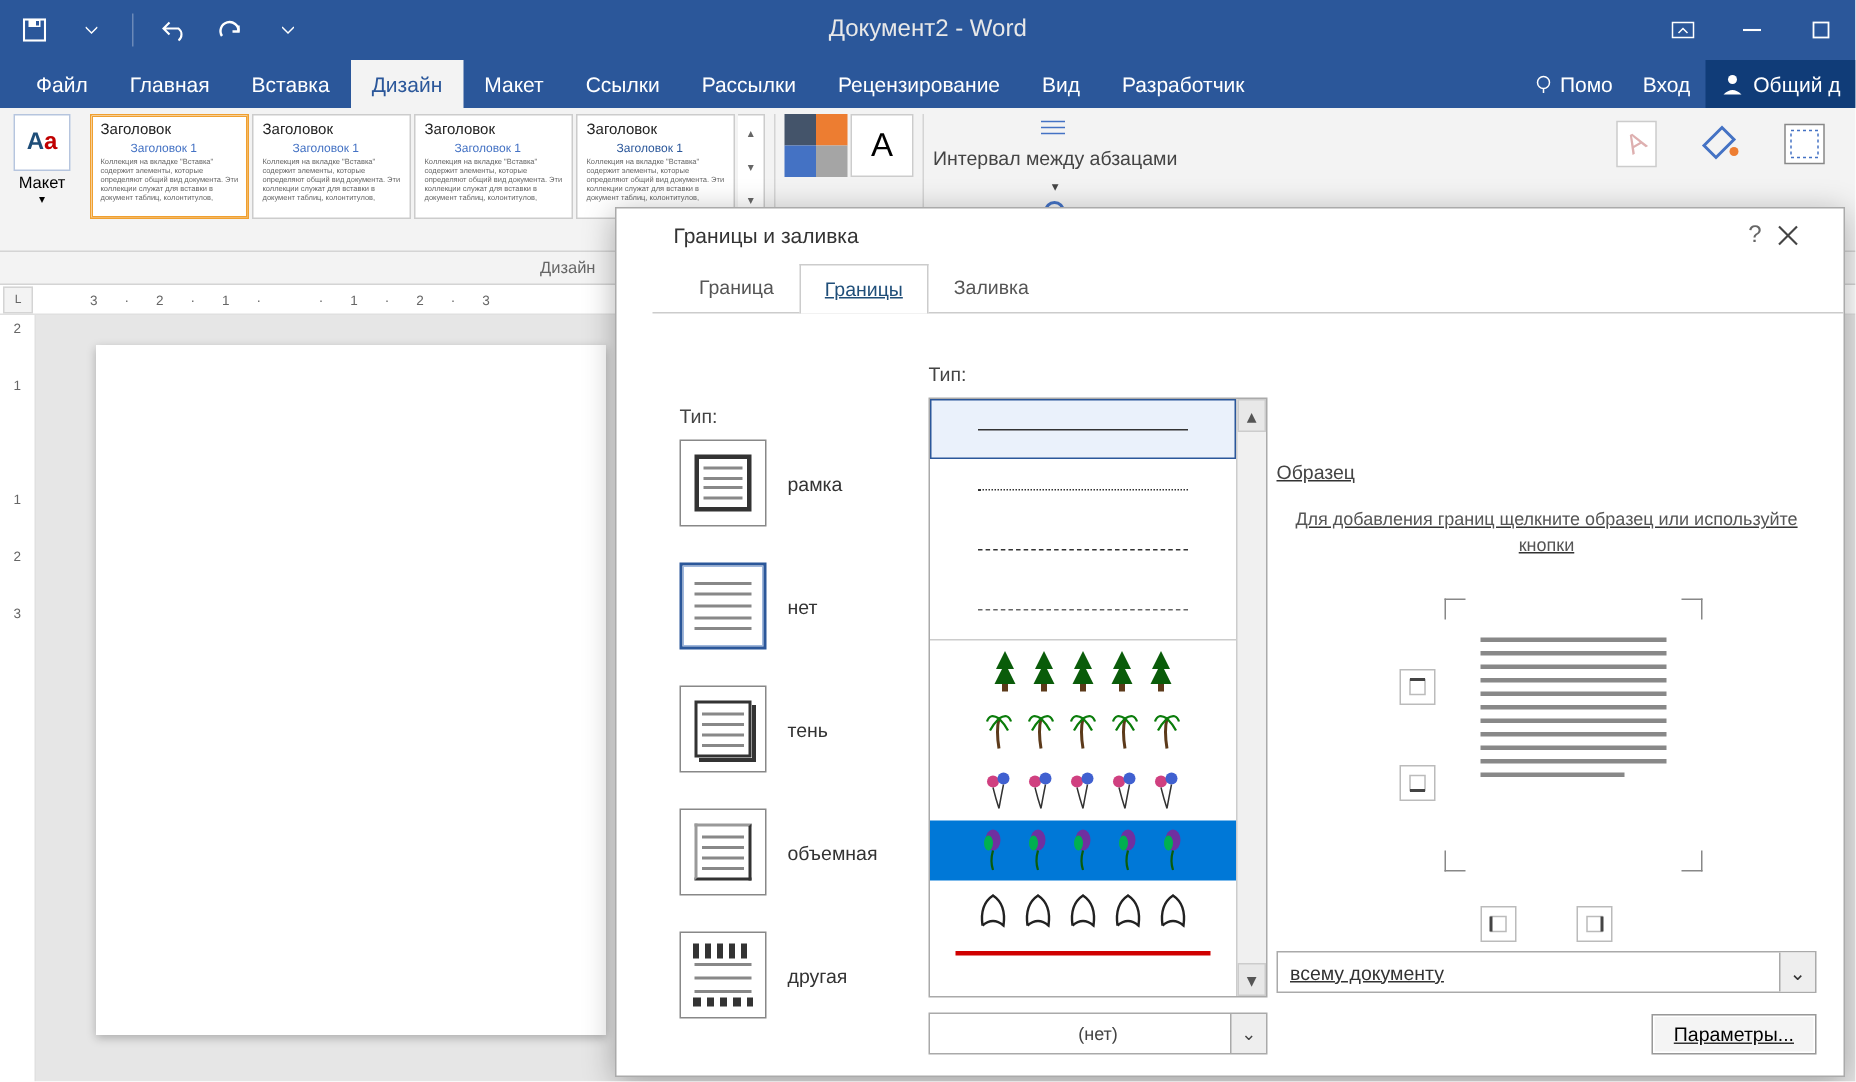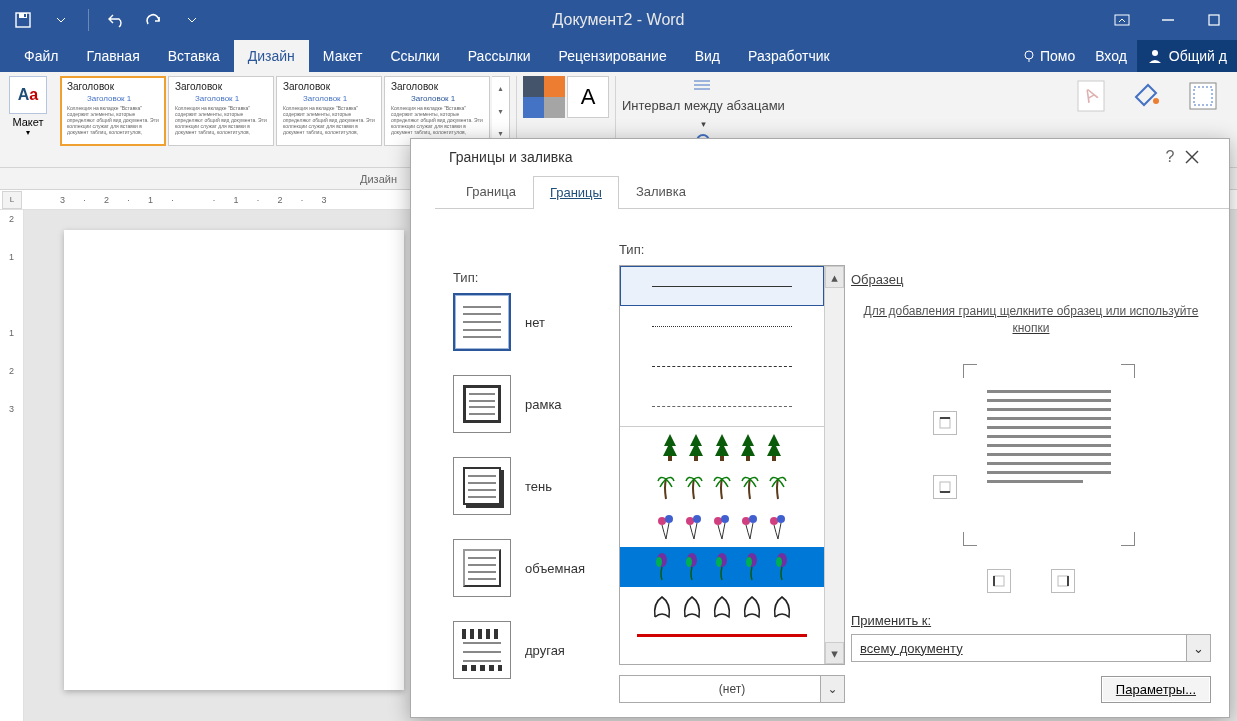--- a/index.html
+++ b/index.html
@@ -335,42 +335,42 @@
   </div>
   <div class="dlg-tabs">
     <div class="dtab">Граница</div>
     <div class="dtab active">Границы</div>
     <div class="dtab">Заливка</div>
   </div>
   <div class="dlg-body">
 
     <div class="col col1">
       <div class="col-label">Тип:</div>
+      <div class="setting-opt">
+        <div class="thumb box">
+            <div class="lines">
+              <div></div>
+              <div></div>
+              <div></div>
+              <div></div>
+            </div>
+          </div>
+        <span class="lbl">рамка</span>
+      </div>
       <div class="setting-opt sel">
         <div class="thumb">
             <div class="lines">
               <div></div>
               <div></div>
               <div></div>
               <div></div>
               <div></div>
             </div>
           </div>
         <span class="lbl">нет</span>
-      </div>
-      <div class="setting-opt">
-        <div class="thumb box">
-            <div class="lines">
-              <div></div>
-              <div></div>
-              <div></div>
-              <div></div>
-            </div>
-          </div>
-        <span class="lbl">рамка</span>
       </div>
       <div class="setting-opt">
         <div class="thumb shadow">
             <div class="lines">
               <div></div>
               <div></div>
               <div></div>
               <div></div>
             </div>
           </div>
@@ -601,21 +601,20 @@
               <line x1="2" y1="2" x2="2" y2="12" stroke="#444" stroke-width="2"></line>
             </svg>
           </div>
         <div class="edge-btn">
             <svg width="14" height="14">
               <rect x="2" y="2" width="10" height="10" fill="none" stroke="#bbb"></rect>
               <line x1="12" y1="2" x2="12" y2="12" stroke="#444" stroke-width="2"></line>
             </svg>
           </div>
       </div>
-      <div class="apply-lbl"><span>Применить к:</span></div>
       <div class="apply-combo">
         <span>всему документу</span>
         <div class="dd">⌄</div>
       </div>
       <button class="params-btn">Параметры...</button>
     </div>
   </div>
 </div>
 
 </body></html>

